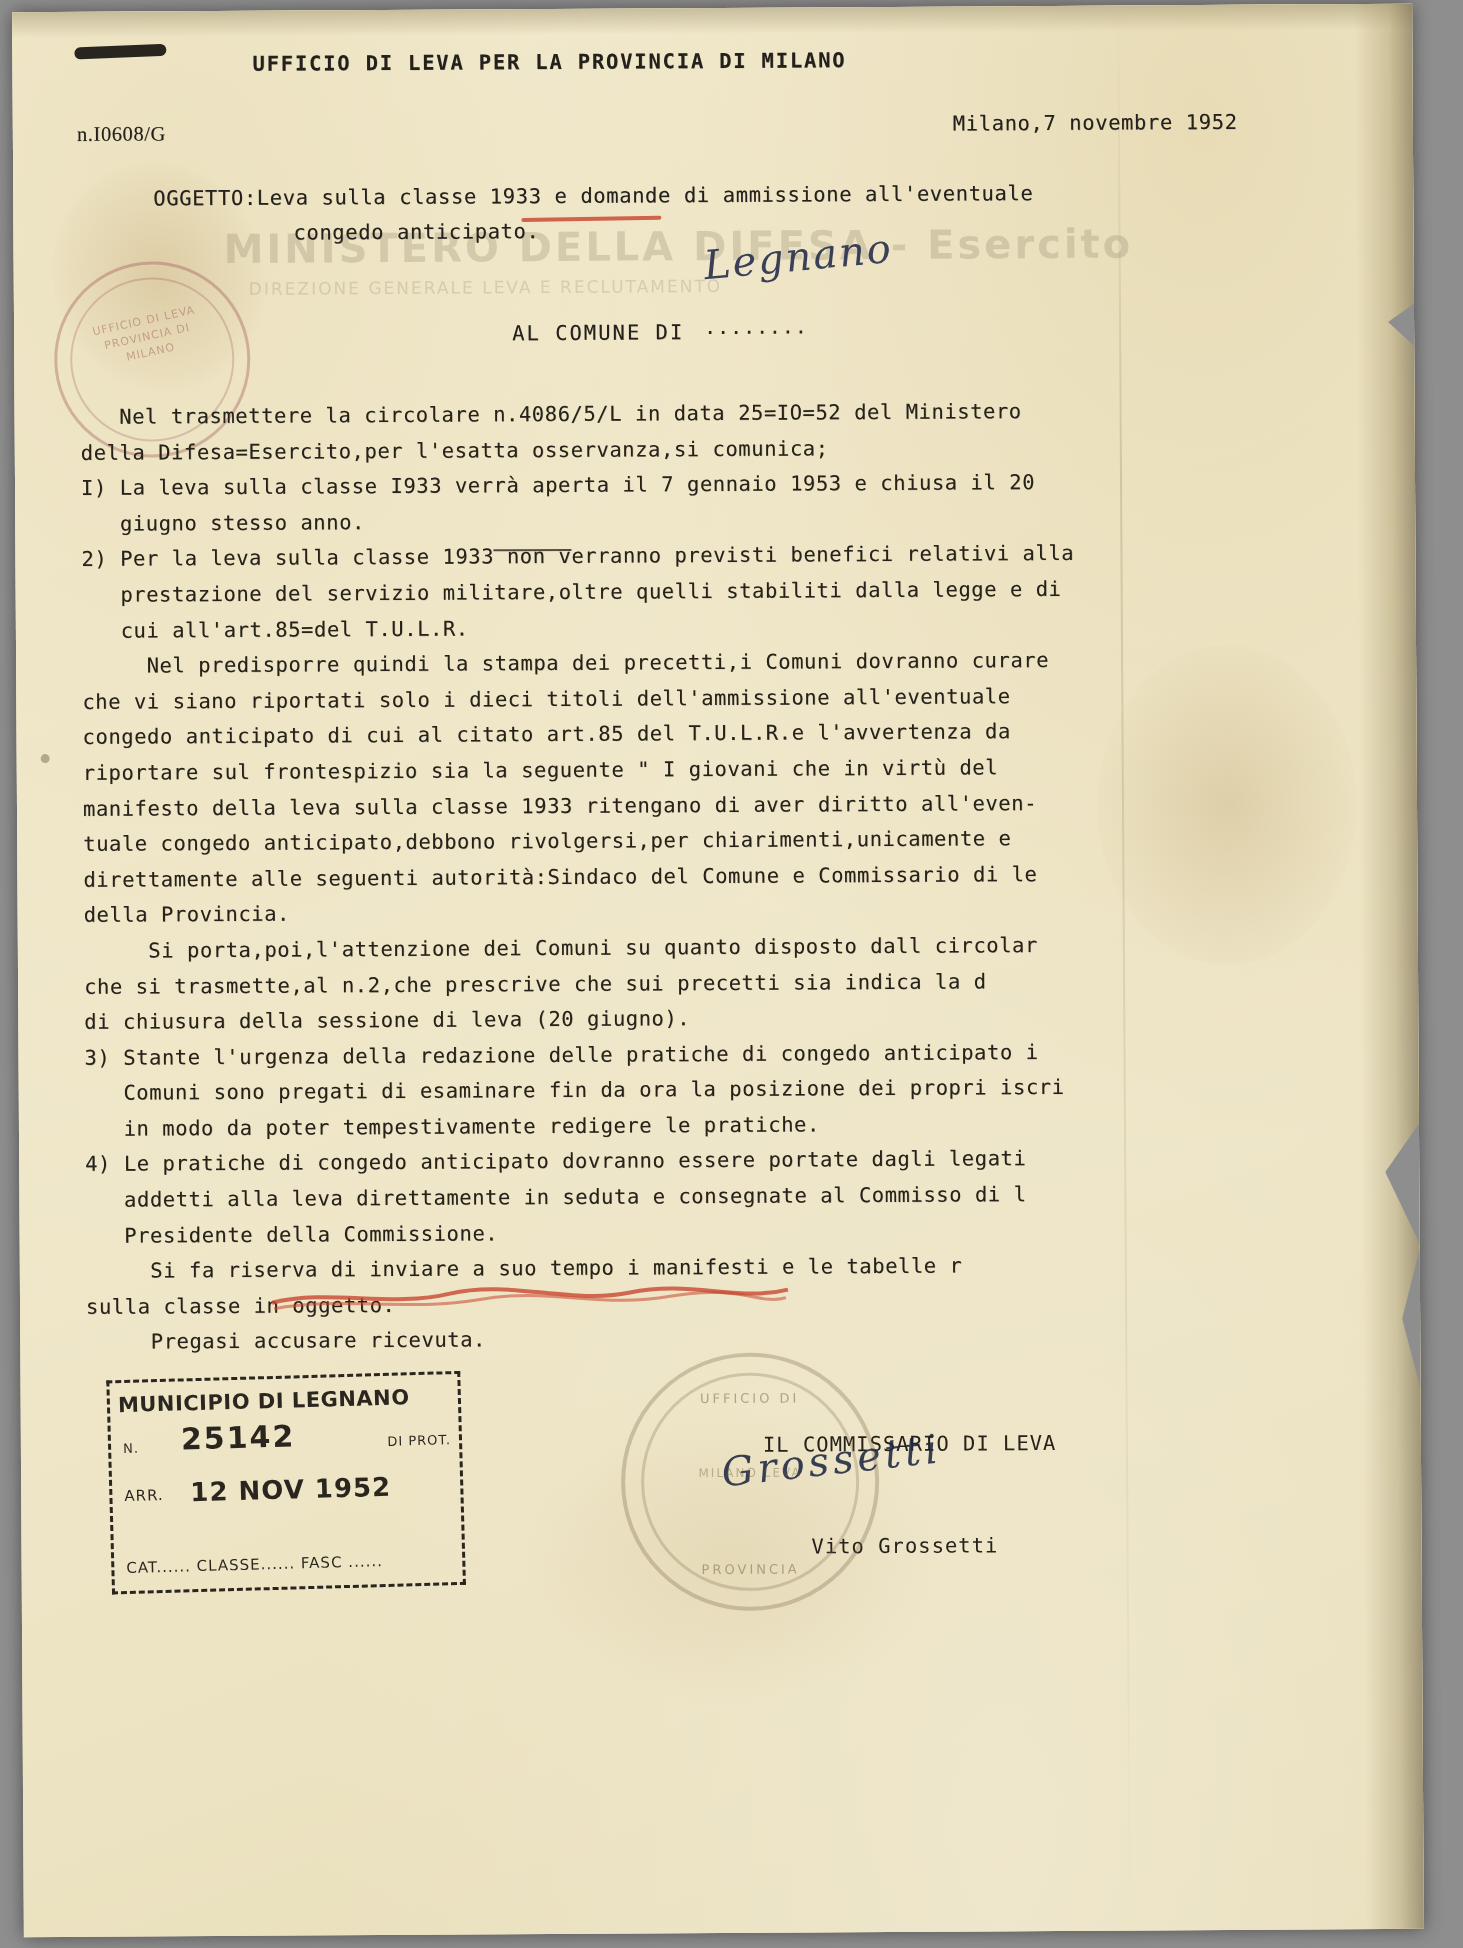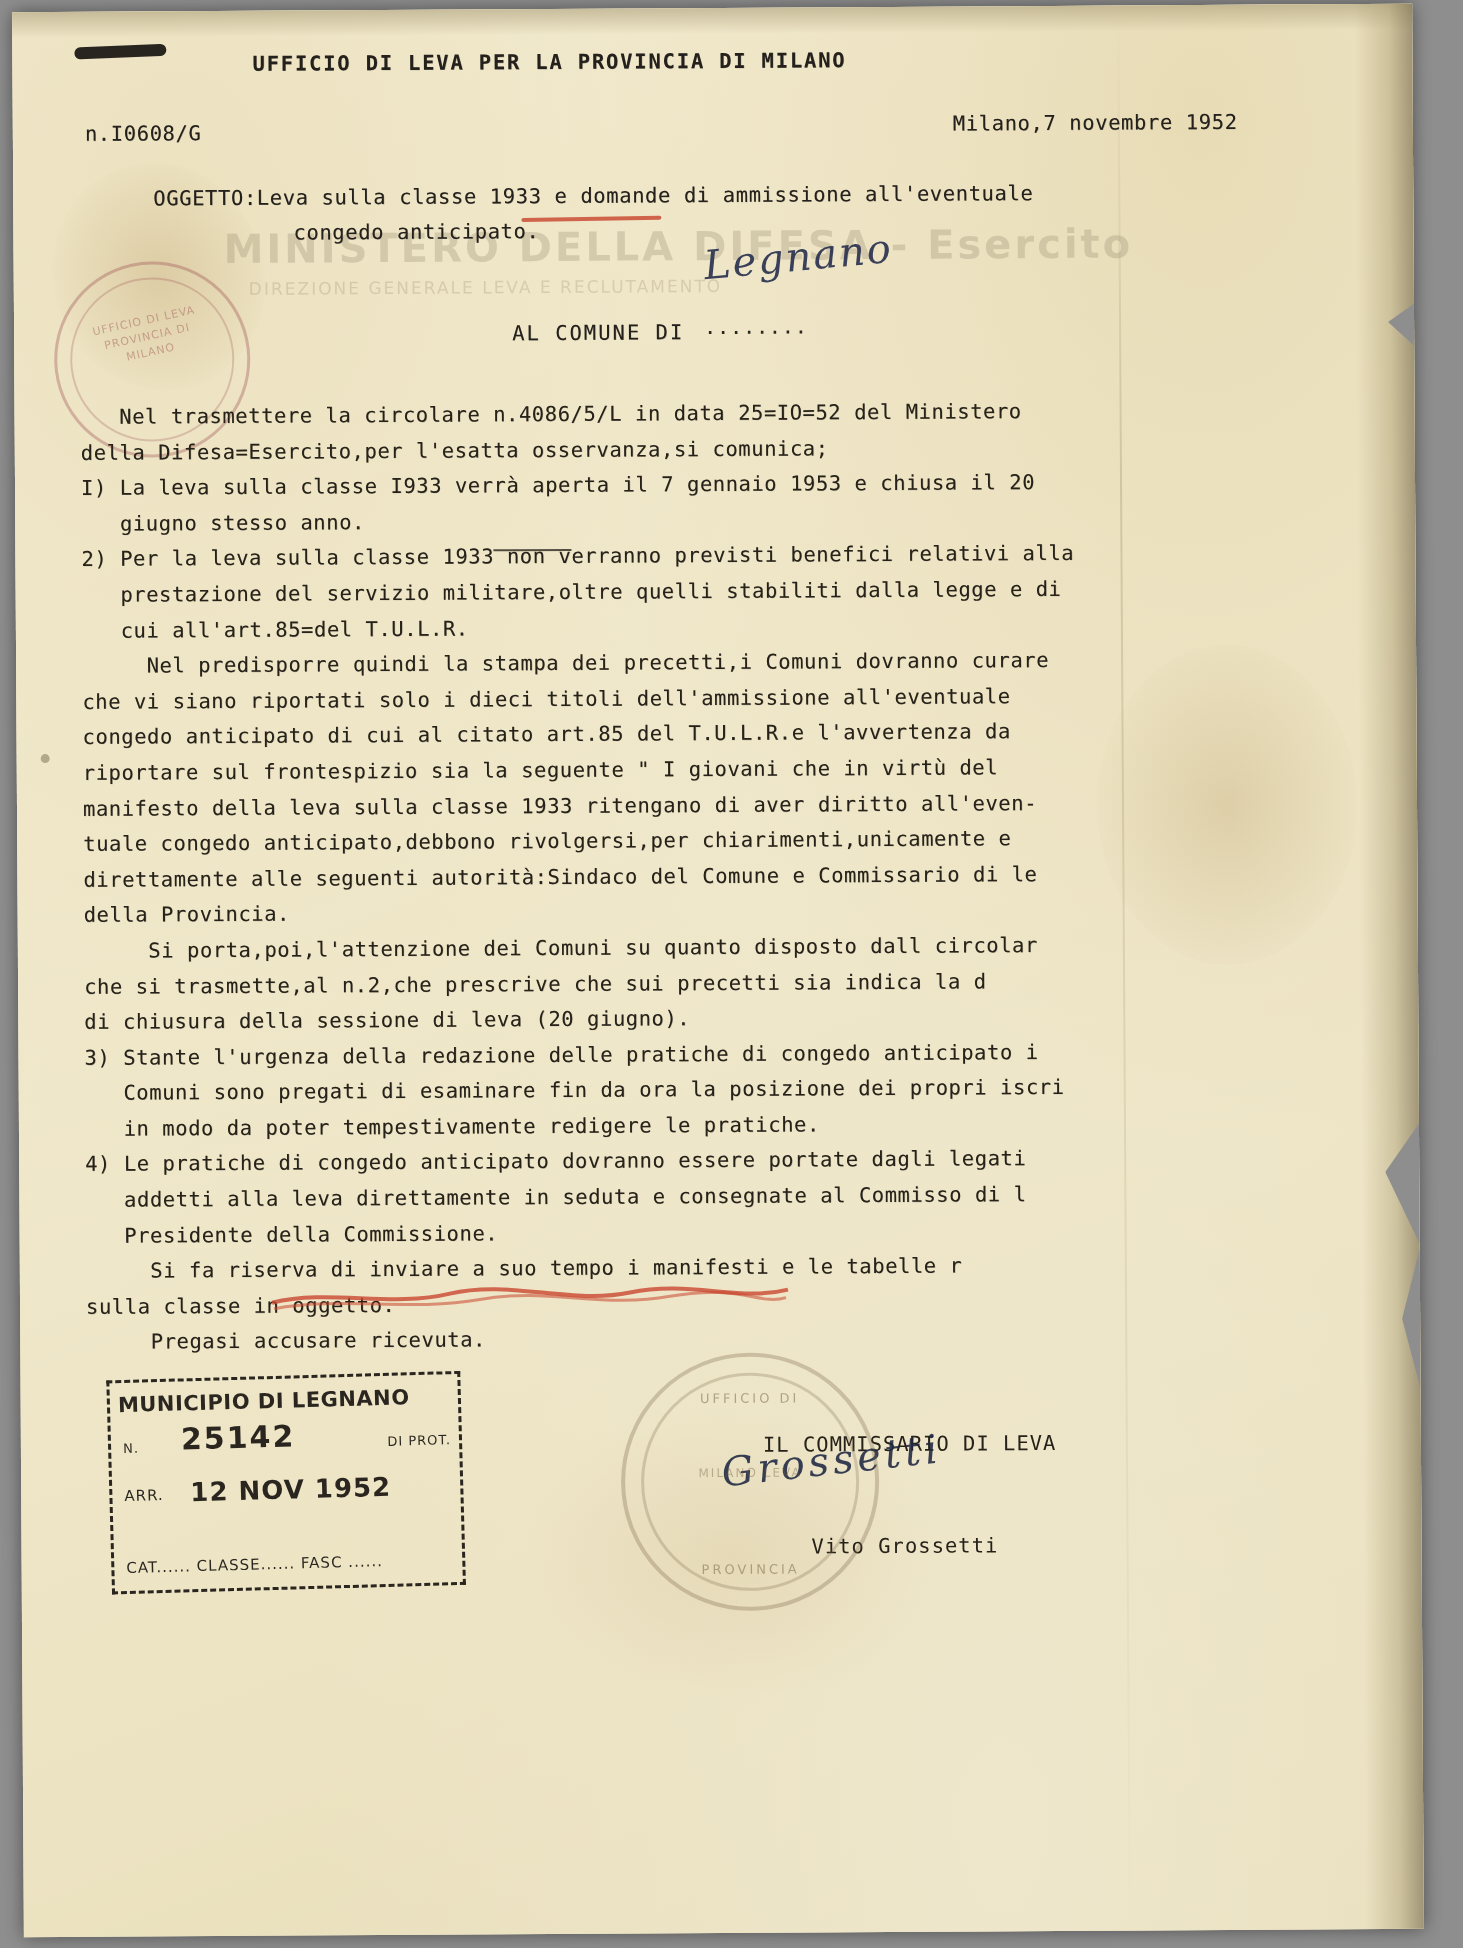--- a/index.html
+++ b/index.html
@@ -379,21 +379,21 @@
     <div class="fold" style="left:1105px"></div>
     <div class="hole"></div>
 
     <div class="ghost">MINISTERO DELLA DIFESA - Esercito</div>
     <div class="ghost2">DIREZIONE GENERALE LEVA E RECLUTAMENTO</div>
 
     <div class="marker-bar"></div>
 
     <div class="typed hdr" style="left:240px; top:36px;">UFFICIO DI LEVA PER LA PROVINCIA DI MILANO</div>
 
-    <div class="typed" style="left:72px; top:105px;">n.I0608/G</div>
+    <div class="typed" style="left:64px; top:105px;font-family:Liberation Serif, serif;">n.I0608/G</div>
     <div class="typed" style="left:940px; top:100px;">Milano,7 novembre 1952</div>
 
     <div class="typed" style="left:140px; top:170px;">OGGETTO:Leva sulla classe 1933 e domande di ammissione all'eventuale</div>
     <div class="typed" style="left:280px; top:205px;">congedo anticipato.</div>
     <div class="red-underline" style="left:508px; top:208px; width:140px;"></div>
 
     <div class="typed" style="left:498px; top:307px; letter-spacing:2px;">AL COMUNE DI</div>
     <div class="dots-lead" style="left:690px; top:307px;">........</div>
     <div class="pen pen-comune">Legnano</div>
 

